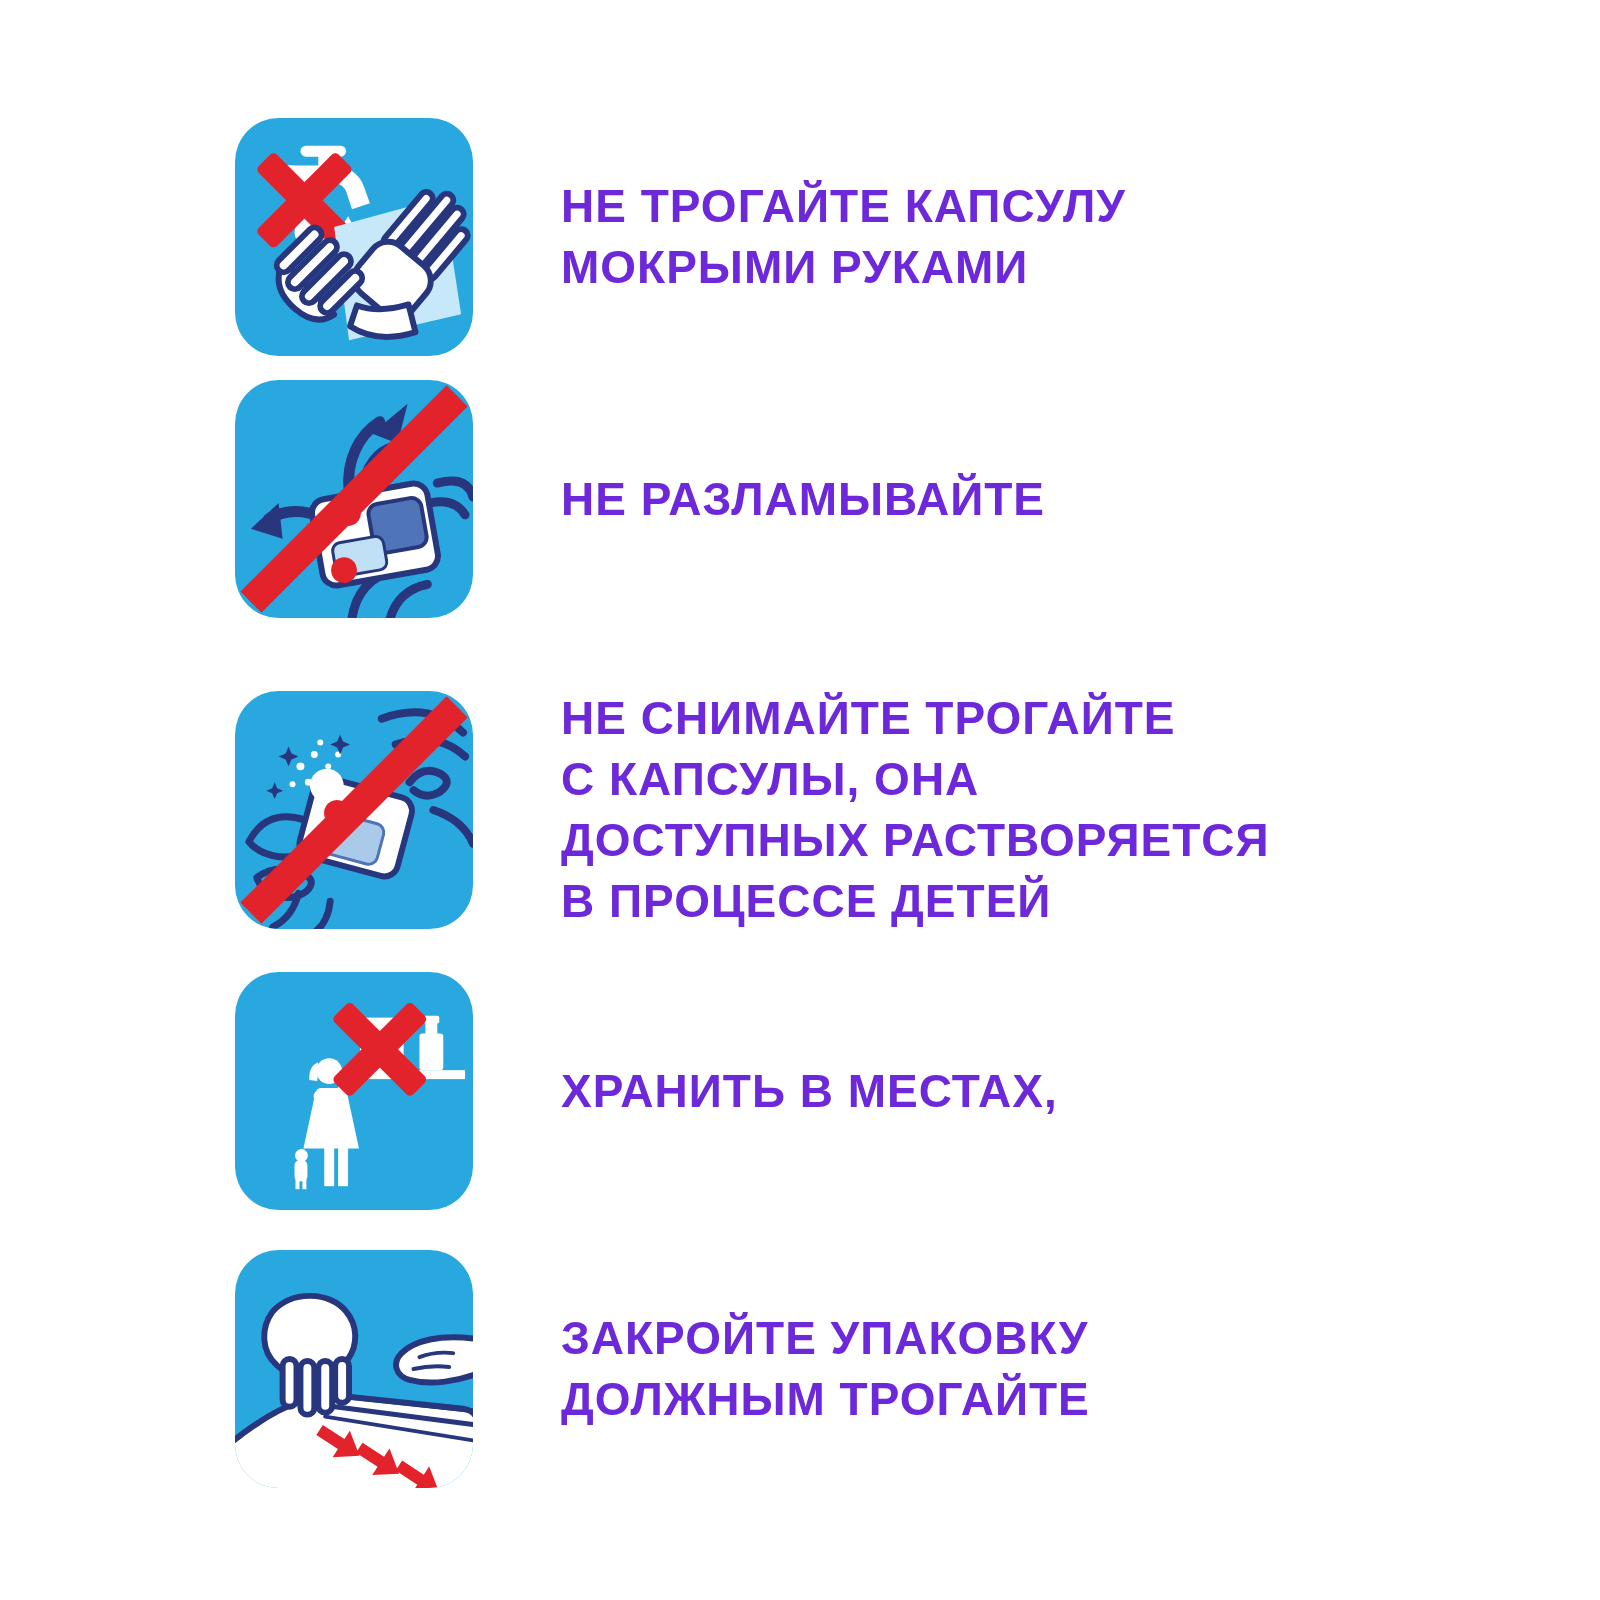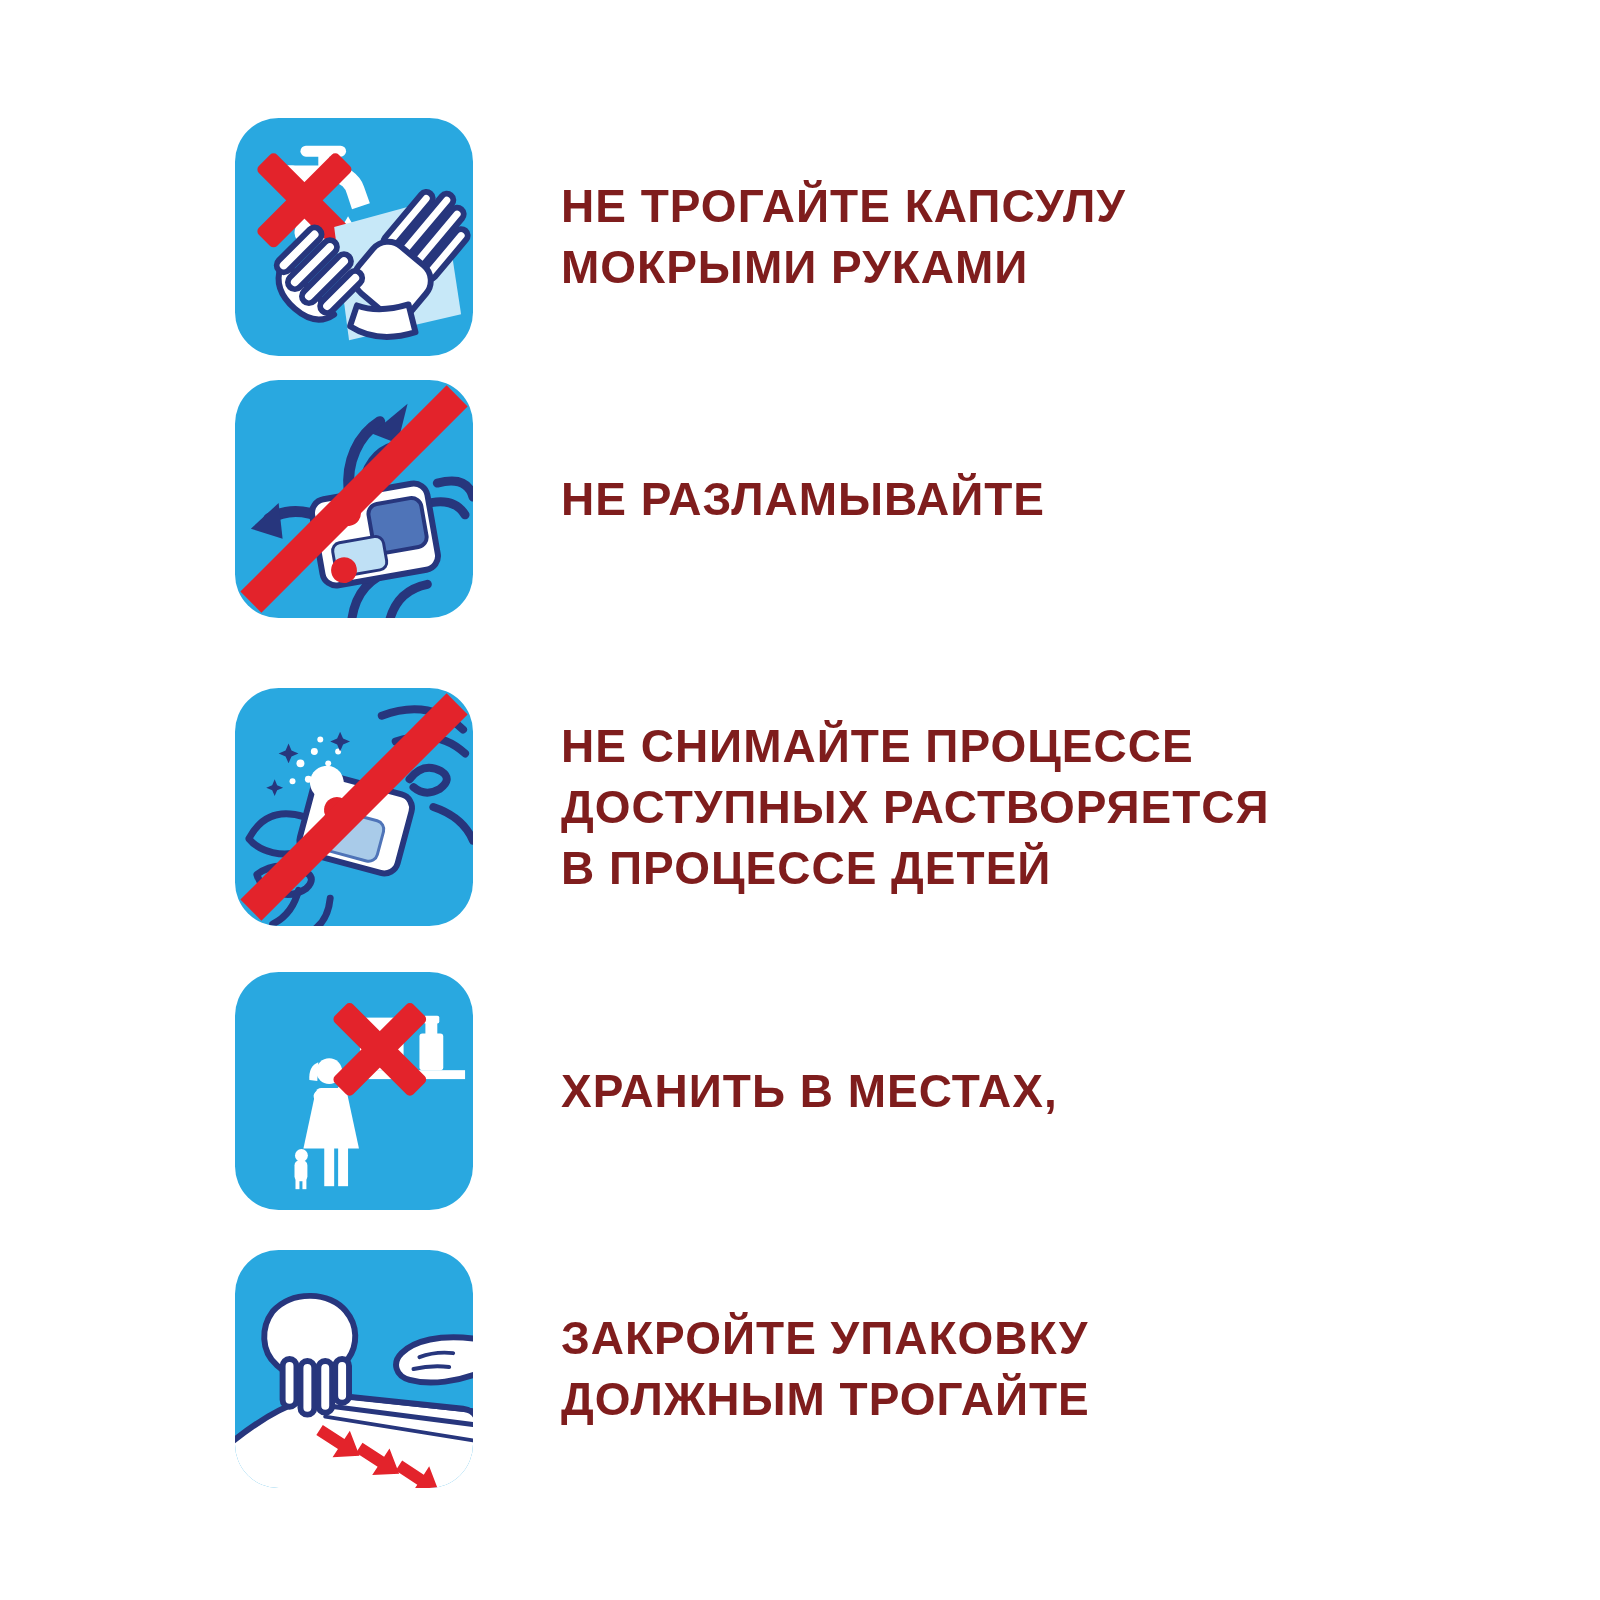--- a/index.html
+++ b/index.html
@@ -2,21 +2,21 @@
 <html><head>
 <meta charset="utf-8">
 <style>
   html,body{margin:0;padding:0;}
   body{width:1600px;height:1600px;background:#ffffff;font-family:"Liberation Sans",sans-serif;}
   .page{position:relative;width:1600px;height:1600px;background:#ffffff;overflow:hidden;}
   .row{position:absolute;left:235px;display:flex;align-items:center;min-height:238px;}
   .icon-box{width:238px;height:238px;flex:0 0 auto;}
   .icon-box svg{width:238px;height:238px;display:block;}
   .text-block{margin-left:88px;display:flex;flex-direction:column;}
-  .line{font-weight:800;font-size:46px;line-height:61px;letter-spacing:1px;color:#7f1d1d;white-space:nowrap;}
+  .line{font-weight:800;font-size:46px;line-height:61px;letter-spacing:1px;color:#6d28d9;white-space:nowrap;}
   #row1{top:118px}
   #row2{top:380px}
   #row3{top:688px}
   #row4{top:972px}
   #row5{top:1250px}
 </style>
 </head>
 <body>
 
 <div class="page">
@@ -166,21 +166,22 @@
               <path d="M106 44 l3 7 7 3 -7 3 -3 7 -3 -7 -7 -3 7 -3z"></path>
               <path d="M40 92 l2.5 6 6 2.5 -6 2.5 -2.5 6 -2.5 -6 -6 -2.5 6 -2.5z"></path>
             </g>
           </g>
 
           <line x1="16" y1="224" x2="224" y2="16" stroke="#E3232B" stroke-width="30"></line>
         </g>
       </svg>
     </div>
     <div class="text-block">
-      <span class="line">НЕ СНИМАЙТЕ ПРОЦЕССЕ</span>
+      <span class="line">НЕ СНИМАЙТЕ ТРОГАЙТЕ</span>
+      <span class="line">С КАПСУЛЫ, ОНА</span>
       <span class="line">ДОСТУПНЫХ РАСТВОРЯЕТСЯ</span>
       <span class="line">В ПРОЦЕССЕ ДЕТЕЙ</span>
     </div>
   </div>
 
   <div class="row" id="row4">
     <div class="icon-box">
       <svg viewBox="0 0 240 240">
         <rect x="0" y="0" width="240" height="240" rx="44" fill="#29A8E0"></rect>
 

